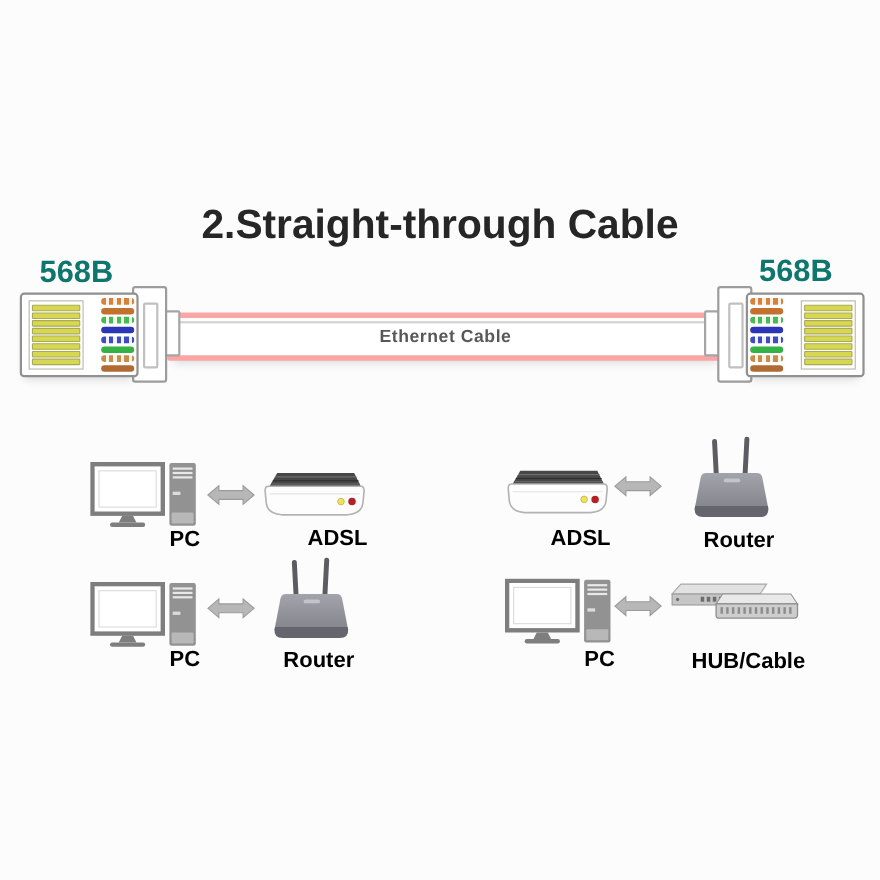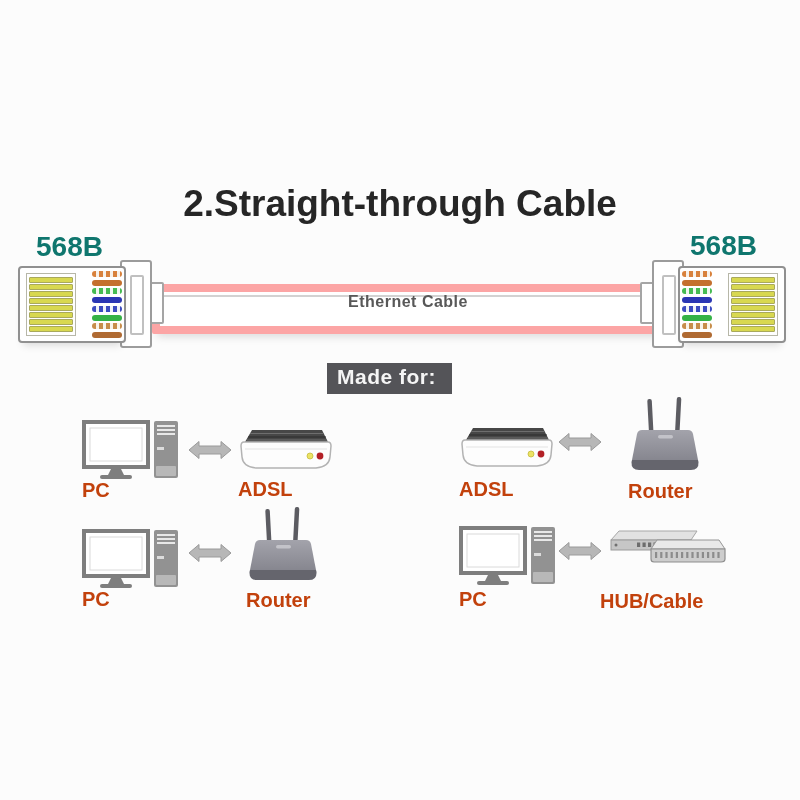--- a/index.html
+++ b/index.html
@@ -13,23 +13,23 @@
     left:0;right:0;top:183px;text-align:center;
     font-size:37px;font-weight:700;color:#262626;letter-spacing:0px;
   }
   
   .conn-label{font-size:28px;font-weight:600;color:#0f766e;}
   #conn-label-left{left:36px;top:231px;}
   #conn-label-right{left:690px;top:230px;}
   
   #cable-tube{
     left:152px;top:284px;width:496px;height:34px;background:#fff;
-    border:8px solid #fca5a5;border-radius:2px;z-index:1;
+    border:5px solid #fca5a5;border-radius:2px;z-index:1;
     box-shadow:0 8px 8px -5px rgba(0,0,0,.13);
-    display:flex;align-items:flex-start;justify-content:center;
+    display:flex;align-items:center;justify-content:center;
   }
   #cable-tube .innerline{position:absolute;left:0;right:0;top:3px;border-top:2px solid #d2d2d2;}
   #cable-label{font-size:16px;font-weight:700;color:#585858;letter-spacing:.5px;position:relative;top:1px;}
   .cable-step{width:14px;height:38px;top:282px;background:#fff;border:2px solid #a5a5a5;border-radius:2px;z-index:2;}
   #step-left{left:146px;}
   #step-right{left:640px;}
   .collar{width:28px;height:84px;top:260px;background:#fff;border:2px solid #9c9c9c;border-radius:3px;z-index:3;}
   #collar-left{left:120px;}
   #collar-right{left:652px;}
   .collar .inner{position:absolute;left:50%;top:13px;width:10px;height:56px;margin-left:-6px;
@@ -57,21 +57,21 @@
   .w5{background:repeating-linear-gradient(90deg,#3d4cc0 0 4px,#f0f2f8 4px 7px);}
   .w6{background:#35b246;}
   .w7{background:repeating-linear-gradient(90deg,#c78d4a 0 4px,#f8f3ea 4px 7px);}
   .w8{background:#b06a32;}
   
   #made-for{
     left:327px;top:363px;background:#545458;color:#f5f5f5;
     font-size:21px;font-weight:600;padding:2px 16px 5px 10px;letter-spacing:.5px;
   }
   
-  .dev-label{font-size:20px;font-weight:600;color:#c2410c;text-align:left;}
+  .dev-label{font-size:20px;font-weight:600;color:#000000;text-align:right;}
 </style>
 </head>
 <body>
 
 <div id="canvas">
 
   <div id="title" class="abs">2.Straight-through Cable</div>
 
   <div id="conn-label-left" class="abs conn-label">568B</div>
   <div id="conn-label-right" class="abs conn-label">568B</div>
@@ -128,21 +128,20 @@
       <div class="wire w2"></div>
       <div class="wire w3"></div>
       <div class="wire w4"></div>
       <div class="wire w5"></div>
       <div class="wire w6"></div>
       <div class="wire w7"></div>
       <div class="wire w8"></div>
     </div>
   </div>
 
-  <div id="made-for" class="abs">Made for:</div>
 
   <svg class="abs" style="left:82px;top:420px;" width="98" height="60" viewBox="0 0 98 60">
     <rect x="2" y="2" width="64" height="45" fill="#fff" stroke="#7e7e7e" stroke-width="4"></rect>
     <rect x="8" y="8" width="52" height="33" fill="#fff" stroke="#dadada" stroke-width="1"></rect>
     <path d="M29 49 L39 49 L42 55 L26 55 Z" fill="#7e7e7e"></path>
     <rect x="18" y="55" width="32" height="4" rx="2" fill="#7e7e7e"></rect>
     <rect x="72" y="1" width="24" height="57" rx="2" fill="#929292"></rect>
     <rect x="75" y="5" width="18" height="2" fill="#e8e8e8"></rect>
       <rect x="75" y="9" width="18" height="2" fill="#e8e8e8"></rect>
     <rect x="75" y="13" width="18" height="2" fill="#e8e8e8"></rect>

